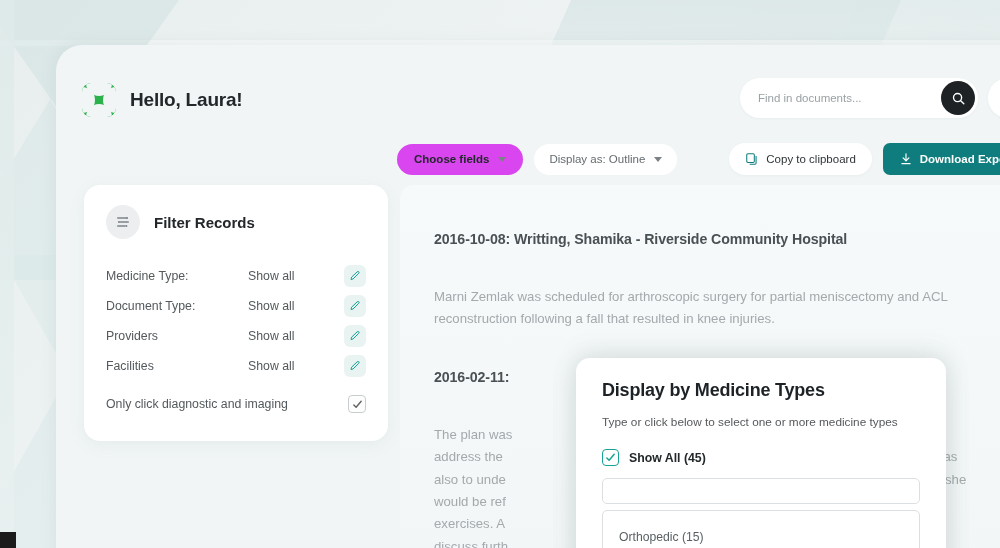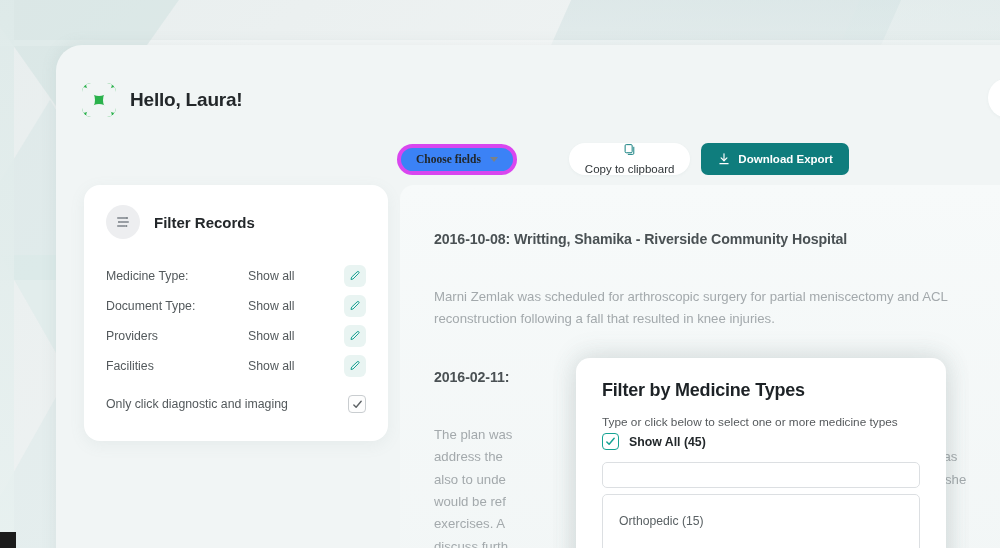--- a/index.html
+++ b/index.html
@@ -179,25 +179,24 @@
     border-radius: 16px;
     display: flex; align-items: center; gap: 7px;
     padding: 0 15px;
     font-size: 11.5px;
     font-family: "Liberation Sans", sans-serif;
     cursor: pointer;
     border: none;
     white-space: nowrap;
   }
   .btn-outline {
-    background: #3b82f6;
-    border: 4px solid #d946ef;
+    background: #d946ef;
+    border: 2px solid #d946ef;
     color: #22272a;
     font-weight: bold;
-    font-family: Liberation Serif, serif;
   }
   .btn-plain {
     background: #ffffff;
     color: #646b6e;
   }
   .btn-copy {
     background: #ffffff;
     color: #2f3538;
     padding: 0 16px;
     height: 32px;
@@ -304,21 +303,21 @@
     font-weight: bold;
     color: #1d2226;
     letter-spacing: -0.2px;
   }
   .modal-sub {
     margin-top: 14px;
     font-size: 11.8px;
     color: #55595c;
   }
   .modal-showall {
-    margin-top: 4px;
+    margin-top: 20px;
     display: flex; align-items: center; gap: 10px;
   }
   .cbox-teal {
     width: 17px; height: 17px;
     border-radius: 4px;
     border: 1.4px solid #16a394;
     background: #ffffff;
     display: flex; align-items: center; justify-content: center;
     flex: none; cursor: pointer;
   }
@@ -372,39 +371,52 @@
     <div class="header">
 
       <div class="brand">
         <div class="logo">
           <span class="lc1"></span>
             <span class="lc2"></span>
         </div>
         <div class="greeting">Hello, Laura!</div>
       </div>
 
+      <div class="searchwrap">
+        <input placeholder="Find in documents..." style="">
+        <button class="search-btn">
+          <svg width="15" height="15" viewBox="0 0 24 24" fill="none" stroke="#ffffff" stroke-width="2.2" stroke-linecap="round">
+            <circle cx="10.5" cy="10.5" r="6.5"></circle>
+            <line x1="15.5" y1="15.5" x2="20.5" y2="20.5"></line>
+          </svg>
+        </button>
+      </div>
 
       <button class="bell-btn">
         <svg width="17" height="17" viewBox="0 0 24 24" fill="none" stroke="#2b3033" stroke-width="1.8" stroke-linecap="round" stroke-linejoin="round">
           <path d="M18 8A6 6 0 1 0 6 8c0 7-3 9-3 9h18s-3-2-3-9"></path>
           <path d="M13.7 21a2 2 0 0 1-3.4 0"></path>
         </svg>
 
       </button>
     </div>
 
     <div class="toolbar">
 
       <button class="btn btn-outline">
         <span>Choose fields</span>
         <span class="chev"></span>
       </button>
 
-
-      <button class="btn btn-copy" style="margin-left:41px;flex-direction:column;">
+      <button class="btn btn-plain">
+        <span>Display as: Outline</span>
+        <span class="chev"></span>
+      </button>
+
+      <button class="btn btn-copy" style="margin-left:41px;">
         <svg width="14" height="14" viewBox="0 0 24 24" fill="none" stroke="#0f7d7d" stroke-width="1.8" stroke-linejoin="round">
           <rect x="3" y="3" width="13" height="15" rx="2"></rect>
           <path d="M19 7v12a2 2 0 0 1-2 2H8"></path>
         </svg>
         <span>Copy to clipboard</span>
       </button>
 
       <button class="btn btn-export">
         <svg width="14" height="14" viewBox="0 0 24 24" fill="none" stroke="#ffffff" stroke-width="2" stroke-linecap="round" stroke-linejoin="round">
           <line x1="12" y1="3" x2="12" y2="15"></line>
@@ -501,21 +513,21 @@
 . Marni was
 ocedure, she
 thening
 ress and</div>
         </div>
       </div>
     </div>
 
     <div class="modal">
 
-      <div class="modal-title">Filter by Medicine Types</div>
+      <div class="modal-title">Display by Medicine Types</div>
 
       <div class="modal-sub">Type or click below to select one or more medicine types</div>
 
       <div class="modal-showall">
         <span class="cbox-teal">
           <svg width="11" height="11" viewBox="0 0 24 24" fill="none" stroke="#16a394" stroke-width="3.2" stroke-linecap="round" stroke-linejoin="round">
             <polyline points="4,13 9,18 20,5"></polyline>
           </svg>
         </span>
         <span class="showall-label">Show All (45)</span>

